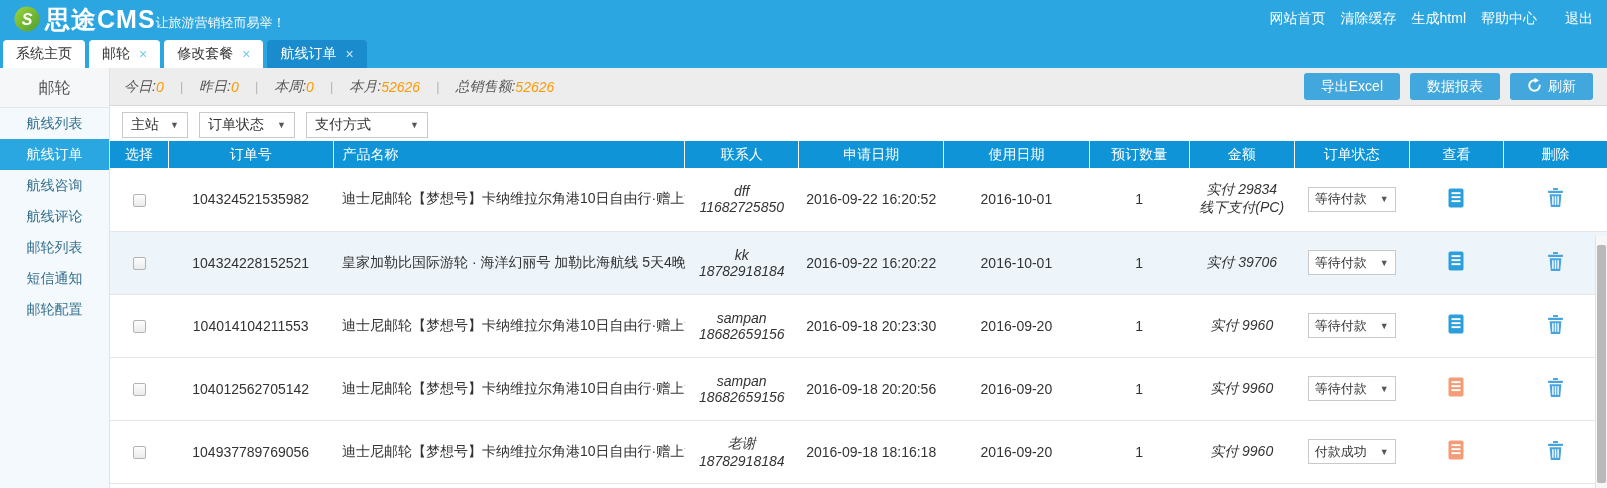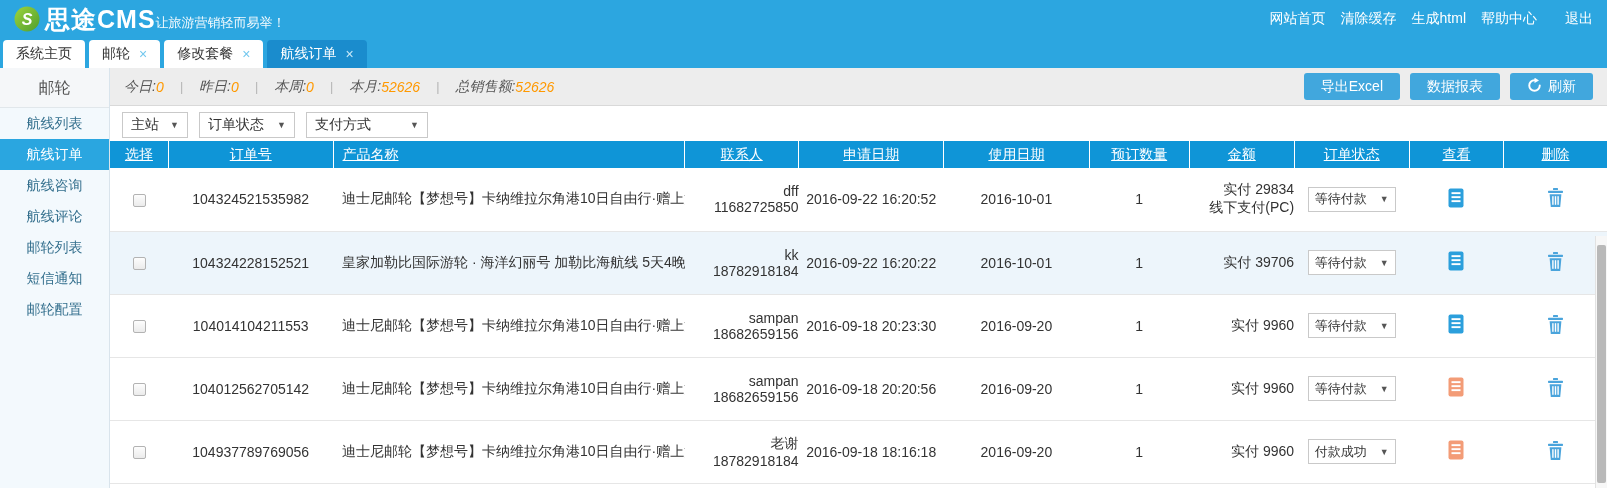--- a/index.html
+++ b/index.html
@@ -55,27 +55,27 @@
   .search-box{border:1px solid #c9c9c9;height:26px;width:212px;display:flex;align-items:center;padding:0 7px;}
   .search-box input{border:none;outline:none;flex:1;font-size:13.5px;color:#333;background:transparent;font-family:inherit;min-width:0;}
   .search-box input::placeholder{color:#b4bcc4;}
   .search-icon{display:flex;align-items:center;cursor:pointer;}
 
   
   table{width:100%;border-collapse:collapse;table-layout:fixed;font-size:14px;color:#333;}
   col.c1{width:3.9%}col.c2{width:11%}col.c3{width:23.5%}col.c4{width:7.6%}
   col.c5{width:9.7%}col.c6{width:9.7%}col.c7{width:6.7%}col.c8{width:7.0%}
   col.c9{width:7.7%}col.c10{width:6.3%}col.c11{width:6.9%}
-  thead th{background:var(--thead-blue);color:#fff;height:27px;font-weight:normal;font-size:14px;text-align:center;border-left:1px solid rgba(255,255,255,.28);overflow:hidden;white-space:nowrap;text-decoration:underline;}
+  thead th{background:var(--thead-blue);color:#fff;height:27px;font-weight:normal;font-size:14px;text-align:center;border-left:1px solid rgba(255,255,255,.28);overflow:hidden;white-space:nowrap;}
   thead th:first-child{border-left:none;}
   thead th:nth-child(3){text-align:left;padding-left:9px;}
   tbody td{border-bottom:1px solid #e6e6e6;height:63px;text-align:center;vertical-align:middle;overflow:hidden;white-space:nowrap;}
   tbody td.l{text-align:left;padding-left:9px;}
   tr.hl{background:var(--row-hl);}
-  .two-line{display:flex;flex-direction:column;align-items:flex-end;justify-content:center;}
+  .two-line{display:flex;flex-direction:column;align-items:center;justify-content:center;font-style:italic;}
   .cb{display:inline-block;width:13px;height:13px;border:1px solid #b3b3b3;border-radius:2px;background:linear-gradient(#fdfdfd,#ebebeb);cursor:pointer;vertical-align:middle;}
   .status-sel{display:inline-flex;align-items:center;justify-content:space-between;border:1px solid #c9c9c9;width:88px;height:25px;padding:0 6px;font-size:13px;background:#fff;cursor:pointer;}
   .icon-btn{display:inline-flex;cursor:pointer;color:var(--view-blue);}
   .trash{color:var(--trash-blue);}
 
   
   .vscroll{position:absolute;right:0;top:168px;bottom:0;width:12px;background:#f7f7f7;border-left:1px solid #e2e2e2;cursor:pointer;}
   .vthumb{position:absolute;left:1px;right:1px;top:9px;bottom:5px;background:#b9b9b9;border-radius:2px;cursor:grab;}
 </style>
 </head>

